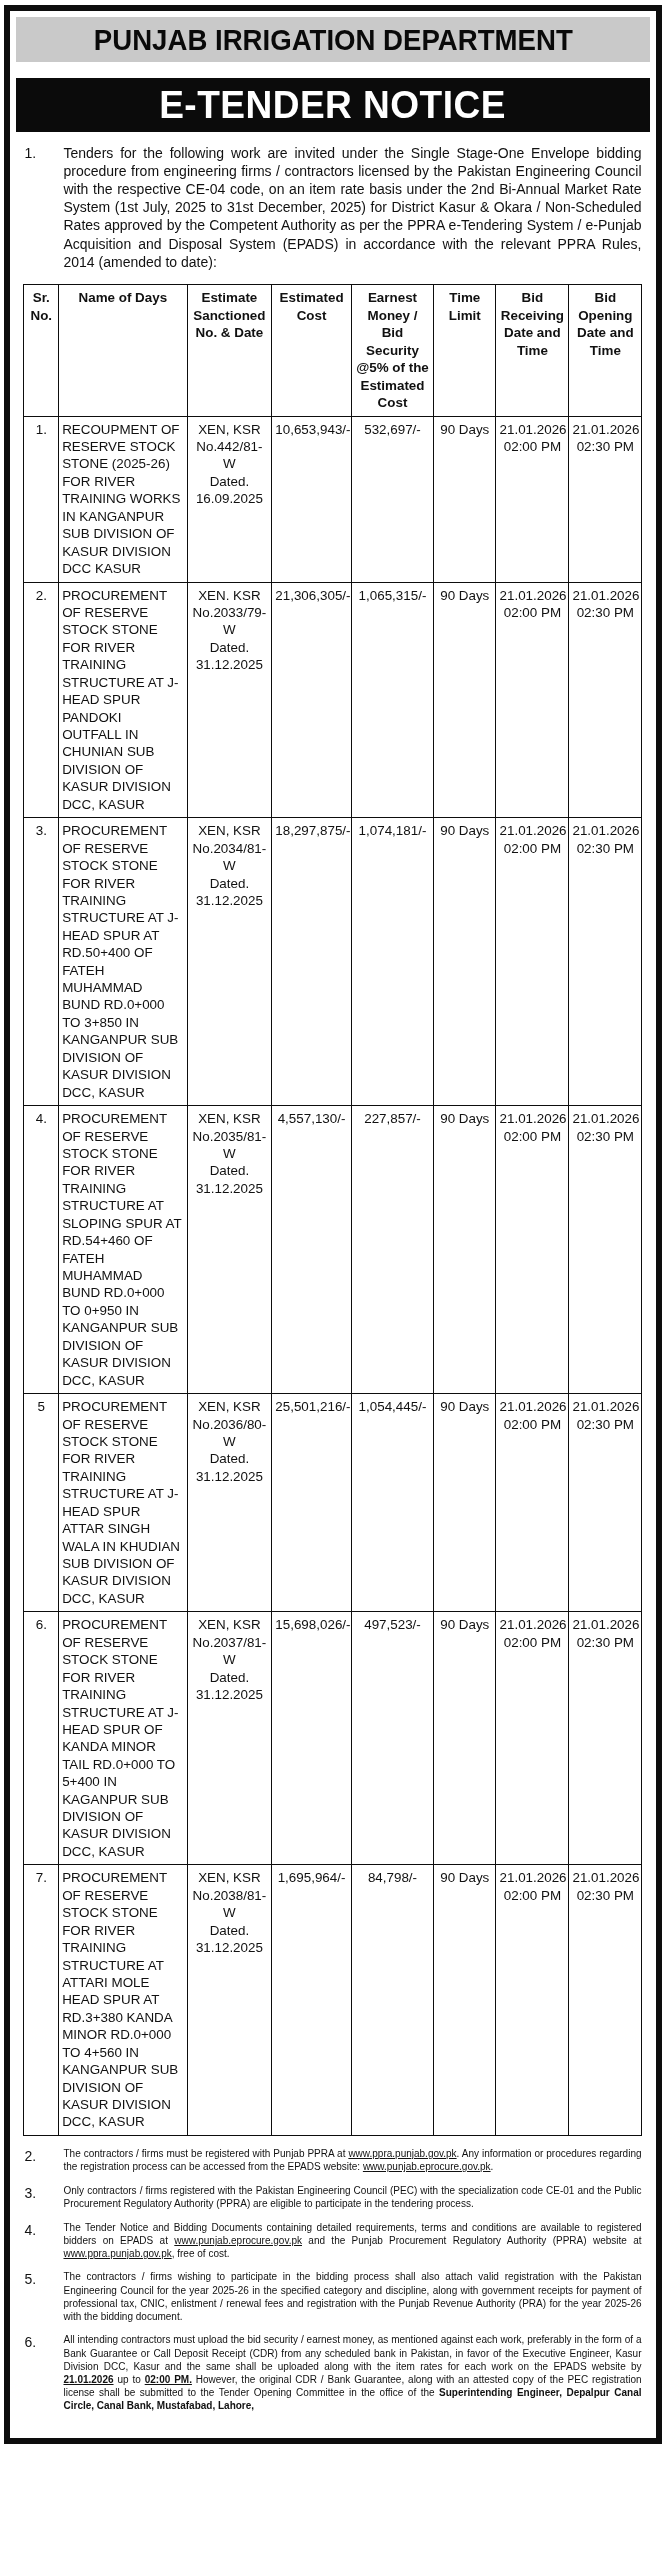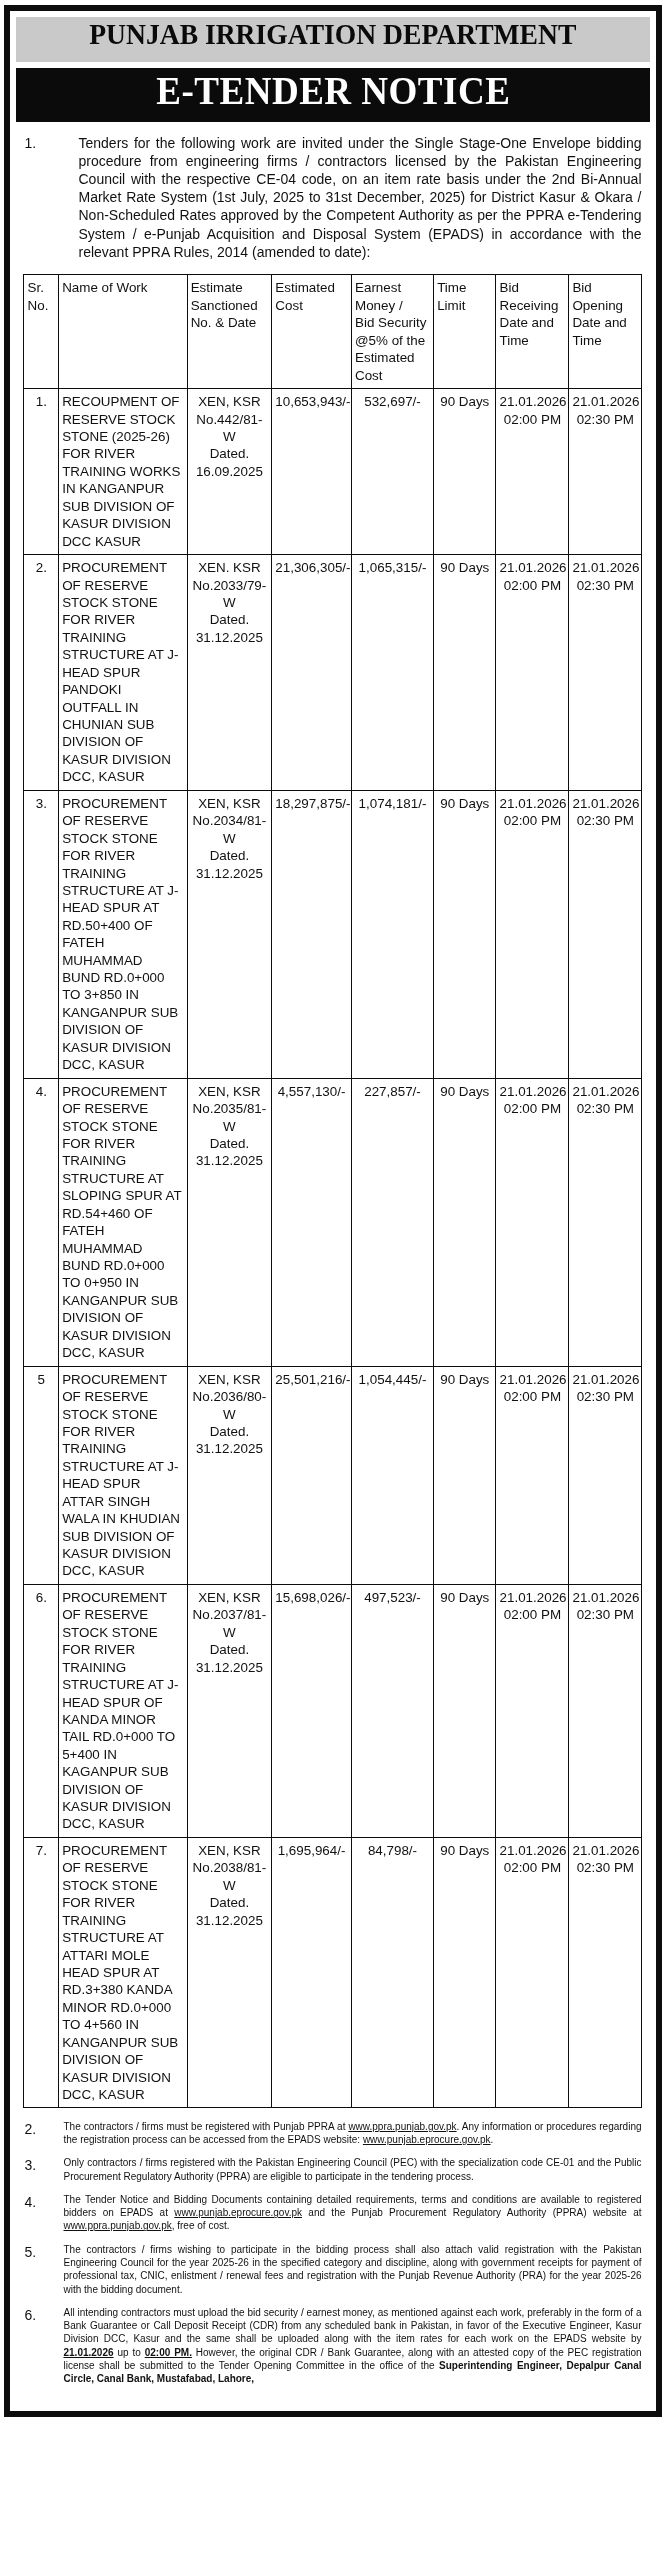--- a/index.html
+++ b/index.html
@@ -1,28 +1,28 @@
 <!DOCTYPE html>
 <html style="font-size:8.2px"><head>
 <meta charset="utf-8">
 <style>
   html,body{margin:0;padding:0;background:#ffffff;}
   body{width:666px;font-family:"Liberation Sans",sans-serif;color:#111;-webkit-font-smoothing:antialiased;}
   .sheet{margin:5.2px 4.1px 7.2px 4.1px;border:6.7px solid #0d0d0d;background:#fff;padding-bottom:13.4px;}
-  .band{margin:6.2px 6.2px 0 6.2px;display:flex;align-items:flex-start;justify-content:center;text-align:center;font-family:Liberation Serif, serif;}
+  .band{margin:6.2px 6.2px 0 6.2px;display:flex;align-items:center;justify-content:center;text-align:center;}
   .band-gray{background:#c9c9c9;height:45px;}
   .band-gray .t{font-size:30px;font-weight:900;letter-spacing:0px;color:#0a0a0a;transform:scaleX(.92);}
-  .band-black{background:#0b0b0b;height:54px;margin-top:6px;}
+  .band-black{background:#0b0b0b;height:54px;margin-top:16px;}
   .band-black .t{font-size:39px;font-weight:900;color:#fff;letter-spacing:0.5px;transform:scaleX(.95);}
   .intro{display:flex;padding:11.3px 14.4px 3.1px 14.4px;}
   .num-col{flex:0 0 39px;font-size:14px;line-height:1.3;}
-  .intro-text{flex:1;font-size:14px;line-height:1.3;text-align:justify;margin-left:15px;}
+  .intro-text{flex:1;font-size:14px;line-height:1.3;text-align:justify;}
   table.tender{border-collapse:collapse;margin:10.3px 13.4px 4.1px 13.4px;width:calc(100% - 27px);border:1.5px solid #0d0d0d;table-layout:fixed;}
   table.tender th,table.tender td{border:1px solid #0d0d0d;vertical-align:top;padding:4.1px 3.1px;font-size:13.4px;line-height:1.3;}
-  table.tender th{font-weight:normal;border-bottom:1.5px solid #0d0d0d;text-align:left;}
+  table.tender th{font-weight:bold;border-bottom:1.5px solid #0d0d0d;text-align:center;}
   th.left,td.left{text-align:left;padding-left:5.2px;}
   td.c{text-align:center;}
   .prewrap{white-space:pre-line;}
   .conditions{padding:7.2px 14.4px 2.1px 14.4px;}
   .cond{display:flex;margin-bottom:10.3px;}
   .cond .ctext{flex:1;font-size:10px;line-height:1.32;text-align:justify;}
 </style>
 </head>
 <body>
 
@@ -49,21 +49,21 @@
         <col style="width:12.9%">
       <col style="width:13.3%">
         <col style="width:10.1%">
         <col style="width:11.8%">
         <col style="width:11.8%">
     </colgroup>
     <thead>
       <tr>
         <th class="left prewrap">Sr.
 No.</th>
-        <th class="left prewrap">Name of Work</th>
+        <th class="left prewrap">Name of Days</th>
         <th class="prewrap">Estimate
 Sanctioned
 No. &amp; Date</th>
         <th class="prewrap">Estimated
 Cost</th>
         <th class="prewrap">Earnest
 Money /
 Bid Security
 @5% of the
 Estimated

